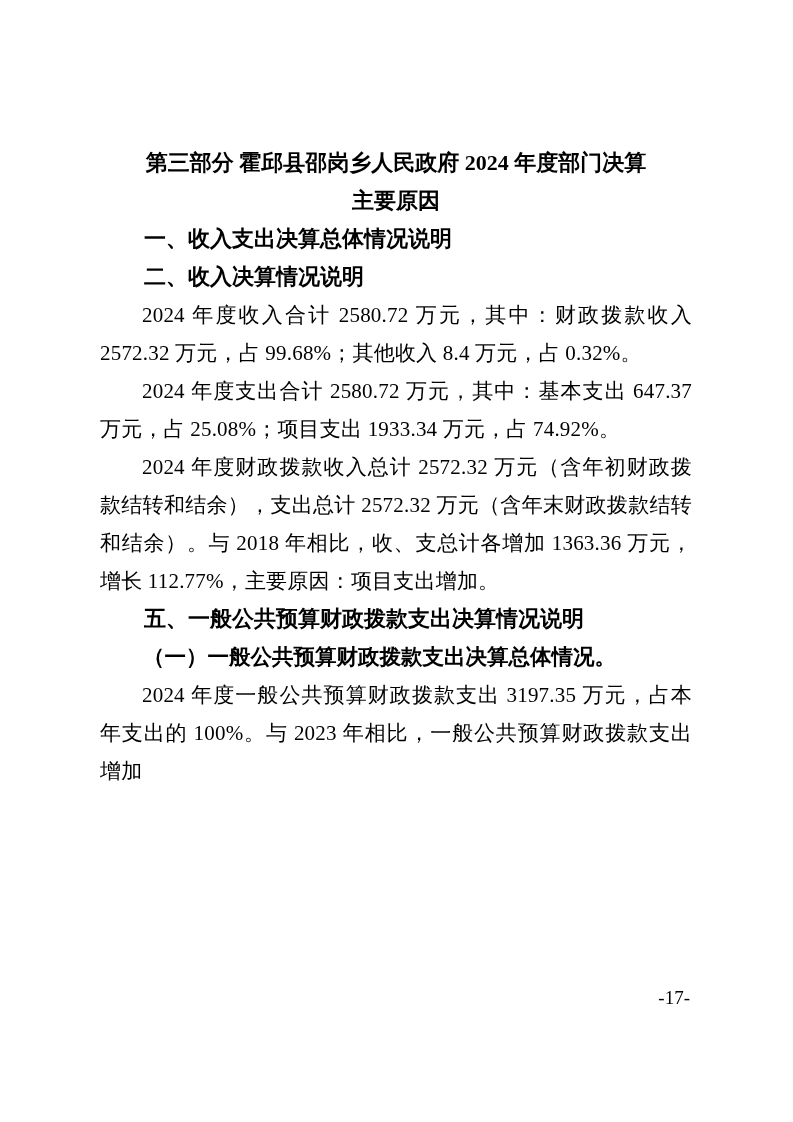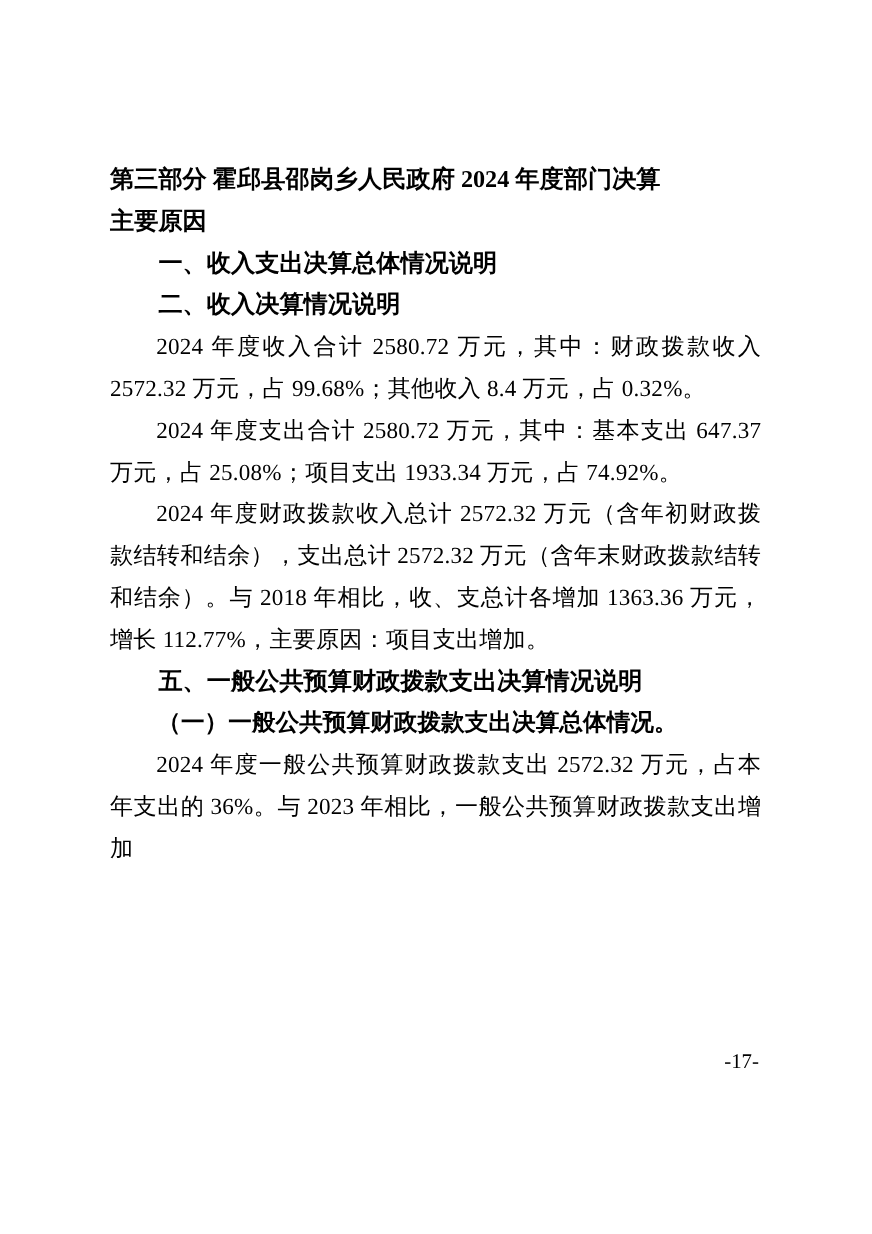--- a/index.html
+++ b/index.html
@@ -22,21 +22,21 @@
     height: 1122px;
     box-sizing: border-box;
     padding: 144px 101px 0 100px;
     background: #ffffff;
   }
   .doc-title {
     margin: 0;
     font-size: 22px;
     line-height: 38px;
     font-weight: bold;
-    text-align: left;
+    text-align: center;
     font-family: "Liberation Serif", "DejaVu Serif", serif;
   }
   .doc-title .title-line {
     display: block;
     white-space: nowrap;
   }
   .sec-heading {
     margin: 0;
     font-size: 22px;
     line-height: 38px;
@@ -58,21 +58,21 @@
     margin: 0;
     font-size: 21px;
     line-height: 38px;
     text-indent: 2em;
     text-align: justify;
     font-family: "Liberation Serif", "DejaVu Serif", serif;
     letter-spacing: 0.2px;
   }
   .page-number {
     position: absolute;
-    top: 954px;
+    top: 986px;
     right: 103px;
     font-size: 19px;
     line-height: 24px;
     font-family: "Liberation Serif", "DejaVu Serif", serif;
     color: #000000;
   }
 </style>
 </head>
 <body>
 
@@ -93,17 +93,17 @@
 
   <p class="body-para">2024 年度支出合计 2580.72 万元，其中：基本支出 647.37 万元，占 25.08%；项目支出 1933.34 万元，占 74.92%。</p>
 
 
   <p class="body-para">2024 年度财政拨款收入总计 2572.32 万元（含年初财政拨款结转和结余），支出总计 2572.32 万元（含年末财政拨款结转和结余）。与 2018 年相比，收、支总计各增加 1363.36 万元，增长 112.77%，主要原因：项目支出增加。</p>
 
   <h2 class="sec-heading">五、一般公共预算财政拨款支出决算情况说明</h2>
 
   <h3 class="sub-heading">（一）一般公共预算财政拨款支出决算总体情况。</h3>
 
-  <p class="body-para">2024 年度一般公共预算财政拨款支出 2572.32 万元，占本年支出的 36%。与 2023 年相比，一般公共预算财政拨款支出增加</p>
+  <p class="body-para">2024 年度一般公共预算财政拨款支出 3197.35 万元，占本年支出的 100%。与 2023 年相比，一般公共预算财政拨款支出增加</p>
 
   <div class="page-number">-17-</div>
 
 </div>
 
 </body></html>

